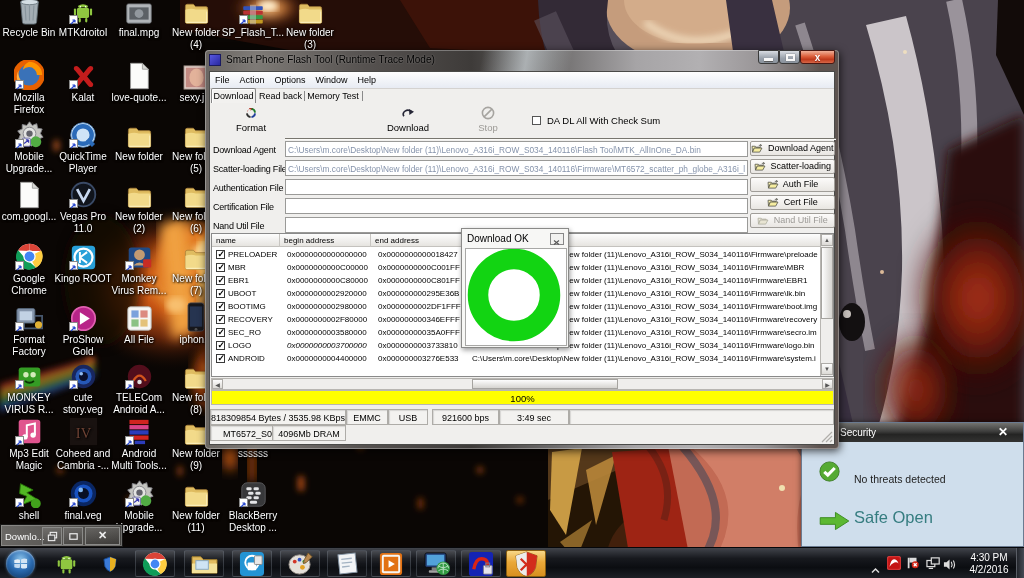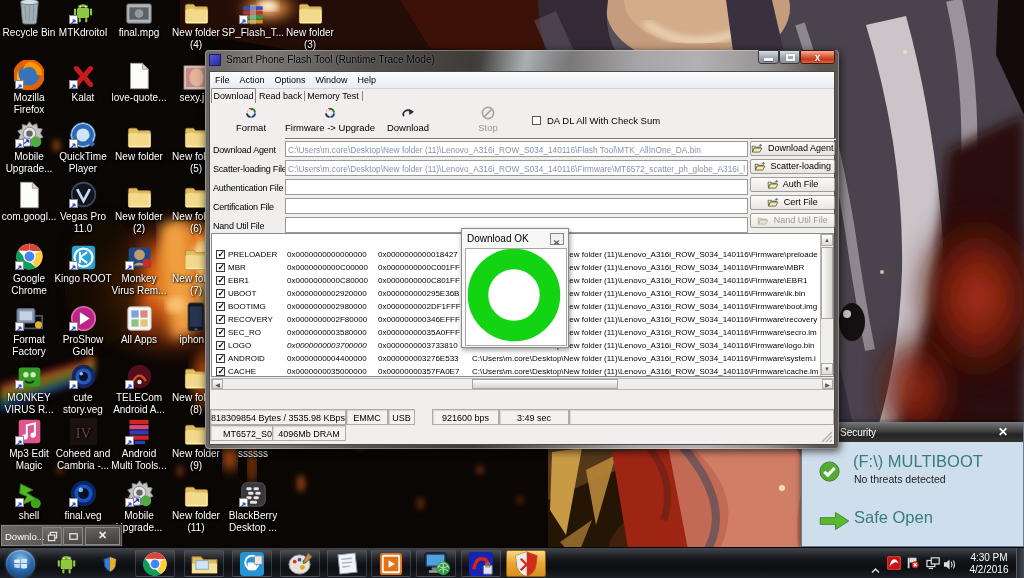--- a/index.html
+++ b/index.html
@@ -454,21 +454,21 @@
 <div class="dicon" style="left:101px;top:302px;">
         <div class="ig">
           <svg width="27" height="27" viewBox="0 0 30 30">
             <rect x="2" y="2" width="26" height="26" rx="3" fill="#f6f6f4" stroke="#b4b4b0"></rect>
             <rect x="6" y="6" width="8" height="8" fill="#7ba2dc"></rect>
             <rect x="16" y="6" width="8" height="8" fill="#dc8a80"></rect>
             <rect x="6" y="16" width="8" height="8" fill="#8cc284"></rect>
             <rect x="16" y="16" width="8" height="8" fill="#e4c27a"></rect>
           </svg>
         </div>
-        <div>All Apps</div>
+        <div>All File</div>
       </div>
 <div class="dicon" style="left:158px;top:302px;">
         <div class="ig">
           <svg width="20" height="30" viewBox="0 0 22 34">
             <rect x="2" y="1" width="18" height="32" rx="3" fill="#17171b" stroke="#46464c"></rect>
             <rect x="4" y="5" width="14" height="23" fill="#263450"></rect>
             <circle cx="11" cy="31" r="1.6" fill="#505050"></circle>
           </svg>
         </div>
         <div>iphon...</div>
@@ -689,28 +689,20 @@
 </div>
 <div id="toolbar">
 <div class="tbi" style="left:16px;width:50px;"><div class="ic">
               <svg width="10" height="10" viewBox="0 0 11 11">
                 <path d="M1,5 A4.5,4.5 0 0 1 5,1 L5,3 L8,0.5 L5,-2 Z" fill="#b82c1c"></path>
                 <path d="M10,5 A4.5,4.5 0 0 0 6,1" stroke="#1e7a2c" stroke-width="2" fill="none"></path>
                 <path d="M10,6 A4.5,4.5 0 0 1 6,10" stroke="#1e3c9a" stroke-width="2" fill="none"></path>
                 <path d="M1,6 A4.5,4.5 0 0 0 5,10" stroke="#303030" stroke-width="2" fill="none"></path>
               </svg>
             </div>Format</div>
-<div class="tbi" style="left:74px;width:92px;"><div class="ic">
-              <svg width="10" height="10" viewBox="0 0 11 11">
-                <path d="M1,5 A4.5,4.5 0 0 1 5,1 L5,3 L8,0.5 L5,-2 Z" fill="#b82c1c"></path>
-                <path d="M10,5 A4.5,4.5 0 0 0 6,1" stroke="#1e7a2c" stroke-width="2" fill="none"></path>
-                <path d="M10,6 A4.5,4.5 0 0 1 6,10" stroke="#1e3c9a" stroke-width="2" fill="none"></path>
-                <path d="M1,6 A4.5,4.5 0 0 0 5,10" stroke="#303030" stroke-width="2" fill="none"></path>
-              </svg>
-            </div>Firmware -&gt; Upgrade</div>
 <div class="tbi" style="left:173px;width:50px;"><div class="ic">
               <svg width="13" height="11" viewBox="0 0 14 12">
                 <path d="M2,9 A5,4.2 0 0 1 10,4" stroke="#262636" stroke-width="1.8" fill="none"></path>
                 <path d="M7.5,1 L13,4.2 L8,7.5 Z" fill="#262636"></path>
               </svg>
             </div>Download</div>
 <div class="tbi" style="left:258px;width:40px;color:#9c9a96;"><div class="ic">
               <svg width="14" height="14" viewBox="0 0 15 15">
                 <circle cx="7.5" cy="7.5" r="6" stroke="#a6a4a0" stroke-width="1.7" fill="none"></circle>
                 <line x1="3.3" y1="11.7" x2="11.7" y2="3.3" stroke="#a6a4a0" stroke-width="1.7"></line>
@@ -750,20 +742,26 @@
               <path d="M1,2.5 L4.5,2.5 L5.5,3.5 L10,3.5 L10,4.5 L3.5,4.5 L1.5,9 Z" fill="#fbf3b0" stroke="#55554a" stroke-width=".9"></path>
               <path d="M3.5,4.5 L12,4.5 L9.5,9 L1.5,9 Z" fill="#f6eda0" stroke="#55554a" stroke-width=".9"></path>
               <path d="M8.5,1.5 L11.5,1.5 M11.5,1.5 L10,0.2 M11.5,1.5 L10,2.8" stroke="#44443a" stroke-width=".8" fill="none"></path>
             </svg> Cert File</div>
 <div class="fbtn" style="top:72px;color:#9c9a96;"><svg width="12" height="9" viewBox="0 0 13 10">
               <path d="M1,2.5 L4.5,2.5 L5.5,3.5 L10,3.5 L10,4.5 L3.5,4.5 L1.5,9 Z" fill="#eeeadc" stroke="#b0aea0" stroke-width=".9"></path>
               <path d="M3.5,4.5 L12,4.5 L9.5,9 L1.5,9 Z" fill="#e8e4d2" stroke="#b0aea0" stroke-width=".9"></path>
             </svg> Nand Util File</div>
 </div>
 <div id="tbl">
+          <div id="tblhead">
+            <div class="th" style="left:0;width:68px;">name</div>
+            <div class="th" style="left:68px;width:91px;">begin address</div>
+            <div class="th" style="left:159px;width:95px;">end address</div>
+            <div class="th" style="left:254px;width:354px;border-right:none;">location</div>
+          </div>
 <div class="trow" style="top:14px;">
             <span class="cb"></span>
             <div class="tc" style="left:16px;width:52px;">PRELOADER</div>
             <div class="tc" style="left:75px;width:84px;">0x0000000000000000</div>
             <div class="tc" style="left:166px;width:88px;">0x0000000000018427</div>
             <div class="tc" style="left:260px;width:348px;">C:\Users\m.core\Desktop\New folder (11)\Lenovo_A316i_ROW_S034_140116\Firmware\preloade</div>
           </div>
 <div class="trow" style="top:27px;">
             <span class="cb"></span>
             <div class="tc" style="left:16px;width:52px;">MBR</div>
@@ -813,41 +811,35 @@
             <div class="tc" style="left:166px;width:88px;">0x0000000003733810</div>
             <div class="tc" style="left:260px;width:348px;">C:\Users\m.core\Desktop\New folder (11)\Lenovo_A316i_ROW_S034_140116\Firmware\logo.bin</div>
           </div>
 <div class="trow" style="top:118px;">
             <span class="cb"></span>
             <div class="tc" style="left:16px;width:52px;">ANDROID</div>
             <div class="tc" style="left:75px;width:84px;">0x0000000004400000</div>
             <div class="tc" style="left:166px;width:88px;">0x000000003276E533</div>
             <div class="tc" style="left:260px;width:348px;">C:\Users\m.core\Desktop\New folder (11)\Lenovo_A316i_ROW_S034_140116\Firmware\system.i</div>
           </div>
-<div class="trow" style="top:131px;">
-            <span class="cb"></span>
-            <div class="tc" style="left:16px;width:52px;">CACHE</div>
-            <div class="tc" style="left:75px;width:84px;">0x0000000035000000</div>
-            <div class="tc" style="left:166px;width:88px;">0x00000000357FA0E7</div>
-            <div class="tc" style="left:260px;width:348px;">C:\Users\m.core\Desktop\New folder (11)\Lenovo_A316i_ROW_S034_140116\Firmware\cache.im</div>
-          </div>
 <div style="position:absolute;right:0;top:0;width:13px;height:142px;background:#efeeec;border-left:1px solid #b8b6b2;">
 <div style="position:absolute;top:0;left:0;width:12px;height:12px;background:linear-gradient(#fdfdfd,#dcdad6);border:1px solid #aeaca8;font-size:6px;text-align:center;color:#555;padding-top:2px;">▲</div>
 <div style="position:absolute;top:13px;left:0;width:12px;height:72px;background:linear-gradient(90deg,#fdfdfd,#d6d4d0);border:1px solid #a6a4a0;"></div>
 <div style="position:absolute;bottom:1px;left:0;width:12px;height:12px;background:linear-gradient(#fdfdfd,#dcdad6);border:1px solid #aeaca8;font-size:6px;text-align:center;color:#555;padding-top:2px;">▼</div>
           </div>
         </div>
 <div class="abs" style="left:1px;top:306px;width:623px;height:12px;background:#efeeec;border:1px solid #b8b6b2;">
 <div class="abs" style="left:0;top:0;width:11px;height:10px;background:linear-gradient(#fdfdfd,#dcdad6);border:1px solid #aeaca8;font-size:6px;text-align:center;color:#555;padding-top:1px;">◀</div>
 <div class="abs" style="left:260px;top:0;width:146px;height:10px;background:linear-gradient(#fdfdfd,#d6d4d0);border:1px solid #a6a4a0;"></div>
 <div class="abs" style="right:0;top:0;width:11px;height:10px;background:linear-gradient(#fdfdfd,#dcdad6);border:1px solid #aeaca8;font-size:6px;text-align:center;color:#555;padding-top:1px;">▶</div>
 </div>
+<div id="prog">100%</div>
 <div class="sbox" style="left:0px;top:337px;width:136px;">818309854 Bytes / 3535.98 KBps</div>
 <div class="sbox" style="left:136px;top:337px;width:42px;">EMMC</div>
-<div class="sbox" style="left:178px;top:337px;width:27px;">USB</div>
+<div class="sbox" style="left:178px;top:337px;width:40px;">USB</div>
 <div class="sbox" style="left:222px;top:337px;width:67px;">921600 bps</div>
 <div class="sbox" style="left:289px;top:337px;width:70px;">3:49 sec</div>
 <div class="sbox" style="left:359px;top:337px;width:265px;"></div>
 <div class="sbox" style="left:0px;top:353px;width:80px;">MT6572_S00</div>
 <div class="sbox" style="left:62px;top:353px;width:74px;">4096Mb DRAM</div>
 <svg class="abs" style="right:1px;bottom:1px;" width="12" height="12">
           <path d="M11,1 L1,11 M11,5 L5,11 M11,9 L9,11" stroke="#b0aeaa" stroke-width="1.2"></path>
         </svg>
 </div>
 </div>
@@ -865,21 +857,20 @@
 <div id="secwin">
 <div id="sectitle">
         <span style="position:absolute;left:38px;top:4px;">Security</span>
 <span style="position:absolute;left:196px;top:2px;font-weight:bold;font-size:12px;">✕</span>
       </div>
 <svg class="abs" style="left:17px;top:38px;" width="21" height="21" viewBox="0 0 24 24">
 <circle cx="12" cy="12" r="11" fill="#55aa33"></circle>
         <circle cx="12" cy="12" r="11" fill="none" stroke="#3a7a22"></circle>
 <path d="M6,12.5 L10,16 L18,8" stroke="#fff" stroke-width="3.6" fill="none"></path>
       </svg>
-<div class="abs" style="left:51px;top:29px;font-size:16.5px;color:#367d80;">(F:\) MULTIBOOT</div>
 <div class="abs" style="left:52px;top:50px;font-size:10.5px;color:#222;">No threats detected</div>
 <svg class="abs" style="left:16px;top:88px;" width="33" height="20" viewBox="0 0 34 21">
 <path d="M2,7 L18,7 L18,1.5 L32,10.5 L18,19.5 L18,14 L2,14 Z" fill="#5cb832" stroke="#3a8a1e"></path>
       </svg>
 <div class="abs" style="left:52px;top:85px;font-size:16.5px;color:#367d80;">Safe Open</div>
 </div>
 <div id="taskbar">
       <div style="position:absolute;left:6px;top:2px;width:29px;height:28px;border-radius:50%;background:radial-gradient(circle at 50% 32%, #88c0e8 0%, #2a6ab0 48%, #0e3058 100%);box-shadow:inset 0 1px 2px rgba(255,255,255,.55), 0 0 3px rgba(120,180,240,.5);">
 <svg width="29" height="28" viewBox="0 0 30 29">
           <g transform="translate(15,14) scale(.8)" opacity=".95">

